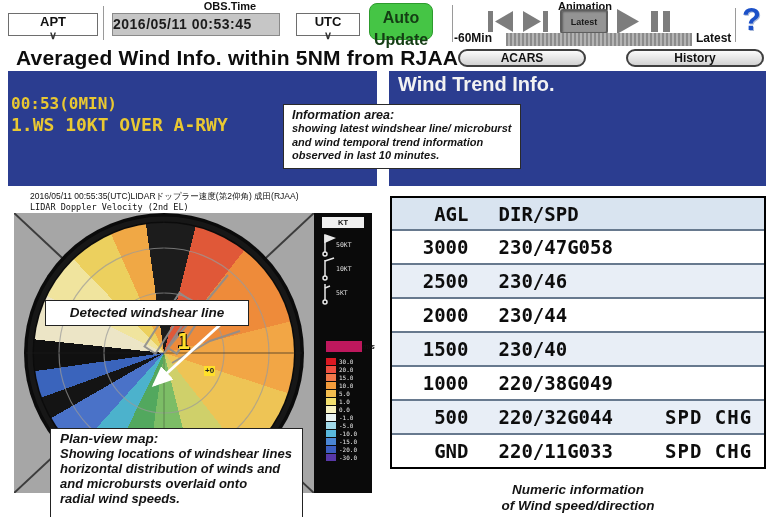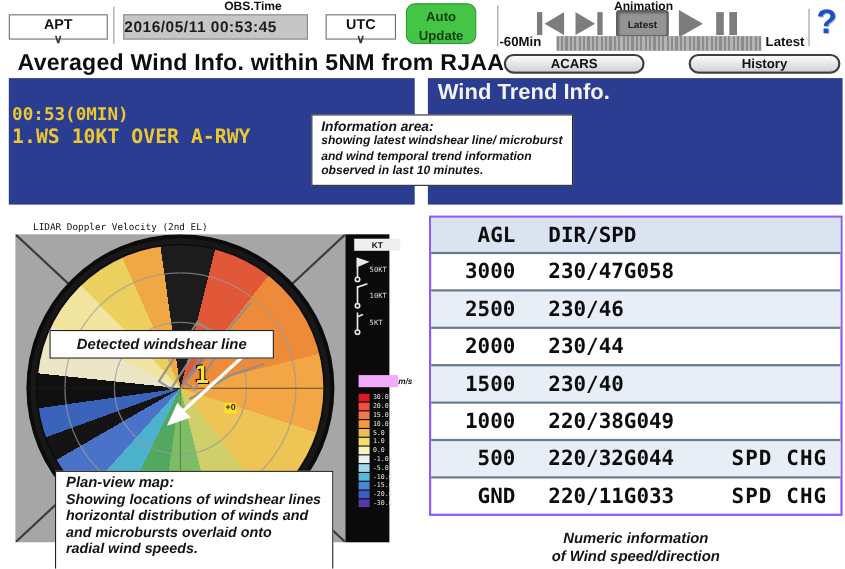--- a/index.html
+++ b/index.html
@@ -11,21 +11,21 @@
   .fakeselect { position:absolute; display:flex; justify-content:space-between; align-items:center;
     background:#fff; border:1px solid #6e6e6e; padding:0 6px; font-weight:bold; font-size:13px; color:#111;flex-direction:column; }
   .fakeselect .chev { font-size:11px; color:#333; }
   .vsep { position:absolute; width:1px; background:#9a9a9a; }
   .obs-label { position:absolute; left:150px; top:0; width:160px; text-align:center;
     font-size:11px; font-weight:bold; color:#111; }
   .date-field { position:absolute; left:112px; top:13px; width:168px; height:23px;
     background:#c6c6c6; border:1px solid #8a8a8a; font-size:14px;
     font-weight:bold; color:#1c1c1c; line-height:21px; letter-spacing:.5px; }
   .auto-btn { position:absolute; left:369px; top:3px; width:64px; height:37px; background:#45c545;
-    border:1px solid #2d9b2d; border-radius:8px; font-size:12px; font-weight:bold; color:#143d14;
+    border:1px solid #2d9b2d; border-radius:8px; font-size:16px; font-weight:bold; color:#143d14;
     text-align:center; line-height:1.4; padding-top:3px; cursor:pointer; }
   .anim-label { position:absolute; left:520px; top:0; width:130px; text-align:center;
     font-size:11px; font-weight:bold; color:#111; }
   .tbtn { position:absolute; background:none; border:none; cursor:pointer; }
   .latest-btn { position:absolute; left:560px; top:9px; width:48px; height:25px; background:#949494;
     border:2px solid #5e5e5e; border-radius:3px; font-size:9px; font-weight:bold; color:#1a1a1a;
     box-shadow:inset 1px 1px 2px rgba(0,0,0,.35); cursor:pointer; }
   .range-start { position:absolute; left:454px; top:31px; font-size:12px; font-weight:bold; color:#111; }
   .range-end { position:absolute; left:696px; top:31px; font-size:12px; font-weight:bold; color:#111; }
   .slider { position:absolute; left:506px; top:33px; width:186px; height:13px; background:#a0a0a0;
@@ -74,36 +74,36 @@
     text-align:center; line-height:23px; }
   .shear-marker { position:absolute; left:163px; top:116px; font-family:"DejaVu Sans Mono",monospace;
     font-size:22px; font-weight:bold; color:#ffe02a; text-shadow:1px 1px 0 #000, -1px -1px 0 #000; }
   .mb-marker { position:absolute; left:190px; top:153px; background:#ffe02a; color:#222;
     font-size:8px; font-weight:bold; padding:0 1px; line-height:10px; }
   .planview { position:absolute; left:42px; top:240px; width:253px; height:91px; background:#fff;
     border:1.5px solid #222; padding:2px 9px; font-style:italic; font-weight:bold; color:#141414; }
   .planview .t { font-size:13.5px; line-height:15px; }
   .planview .l { font-size:13px; line-height:15px; }
 
-  .legendcol { position:absolute; left:306px; top:25px; width:40px; height:280px; background:#0a0a0a; }
+  .legendcol { position:absolute; left:306px; top:25px; width:58px; height:280px; background:#0a0a0a; }
   .ktbox { position:absolute; left:8px; top:4px; width:42px; height:11px; background:#efefef;
     font-size:7.5px; font-weight:bold; color:#111; text-align:center; line-height:11px; }
   .barbs { position:absolute; left:6px; top:20px; width:50px; }
   .barb-row { display:flex; align-items:center; height:24px; }
   .barb-row svg { flex:0 0 16px; }
   .barb-row .bl { font-size:6.5px; color:#ddd; font-family:"DejaVu Sans Mono",monospace; }
-  .msbox { position:absolute; left:12px; top:128px; width:34px; height:11px; background:#f0abfc;
+  .msbox { position:absolute; left:12px; top:128px; width:34px; height:11px; background:#be185d;
     font-size:7.5px; font-style:italic; font-weight:bold; color:#111; text-align:center; line-height:11px;padding-left:36px; }
   .cbar { position:absolute; left:12px; top:144px; }
   .cb-row { display:flex; align-items:center; height:8px; }
   .cb-sw { width:10px; height:7px; display:inline-block; }
   .cb-val { font-size:6px; color:#e8e8e8; font-family:"DejaVu Sans Mono",monospace; margin-left:3px; }
 
   
-  .wtable { position:absolute; left:390px; top:196px; width:376px; border:2px solid #8b5cf6; background:#fff; }
+  .wtable { position:absolute; left:390px; top:196px; width:376px; border:2px solid #000000; background:#fff; }
   .t-row { display:flex; align-items:center; height:34px; font-family:"DejaVu Sans Mono",monospace;
     font-weight:bold; font-size:19px; color:#0d0d0d; border-top:2px solid #67798e; }
   .t-row:first-child { border-top:none; height:31px; }
   .t-row.head { background:#d9e4f0; }
   .t-row.alt { background:#e8eef6; }
   .c-agl { width:85px; text-align:right; }
   .c-dir { margin-left:30px; width:185px; }
   .c-note { width:110px; letter-spacing:1px; }
   .tbl-caption { position:absolute; left:390px; top:482px; width:376px; text-align:center;
     font-size:13.5px; font-weight:bold; font-style:italic; color:#141414; line-height:16px; }
@@ -178,20 +178,21 @@
   </div>
 
   <div class="info-callout">
     <div class="t">Information area:</div>
     <div class="l">showing latest windshear line/ microburst</div>
     <div class="l">and wind temporal trend information</div>
     <div class="l">observed in last 10 minutes.</div>
   </div>
 
   <div class="radar">
+    <div class="cap1">2016/05/11 00:55:35(UTC)LIDARドップラー速度(第2仰角) 成田(RJAA)</div>
     <div class="cap2">LIDAR Doppler Velocity (2nd EL)</div>
 
     <div class="plot">
       <svg width="300" height="280">
         <line x1="0" y1="0" x2="300" y2="280" stroke="#3c3c3c" stroke-width="2"></line>
         <line x1="300" y1="0" x2="0" y2="280" stroke="#3c3c3c" stroke-width="2"></line>
       </svg>
       <div class="disk"></div>
       <div class="vel"></div>
       <svg width="300" height="280">

